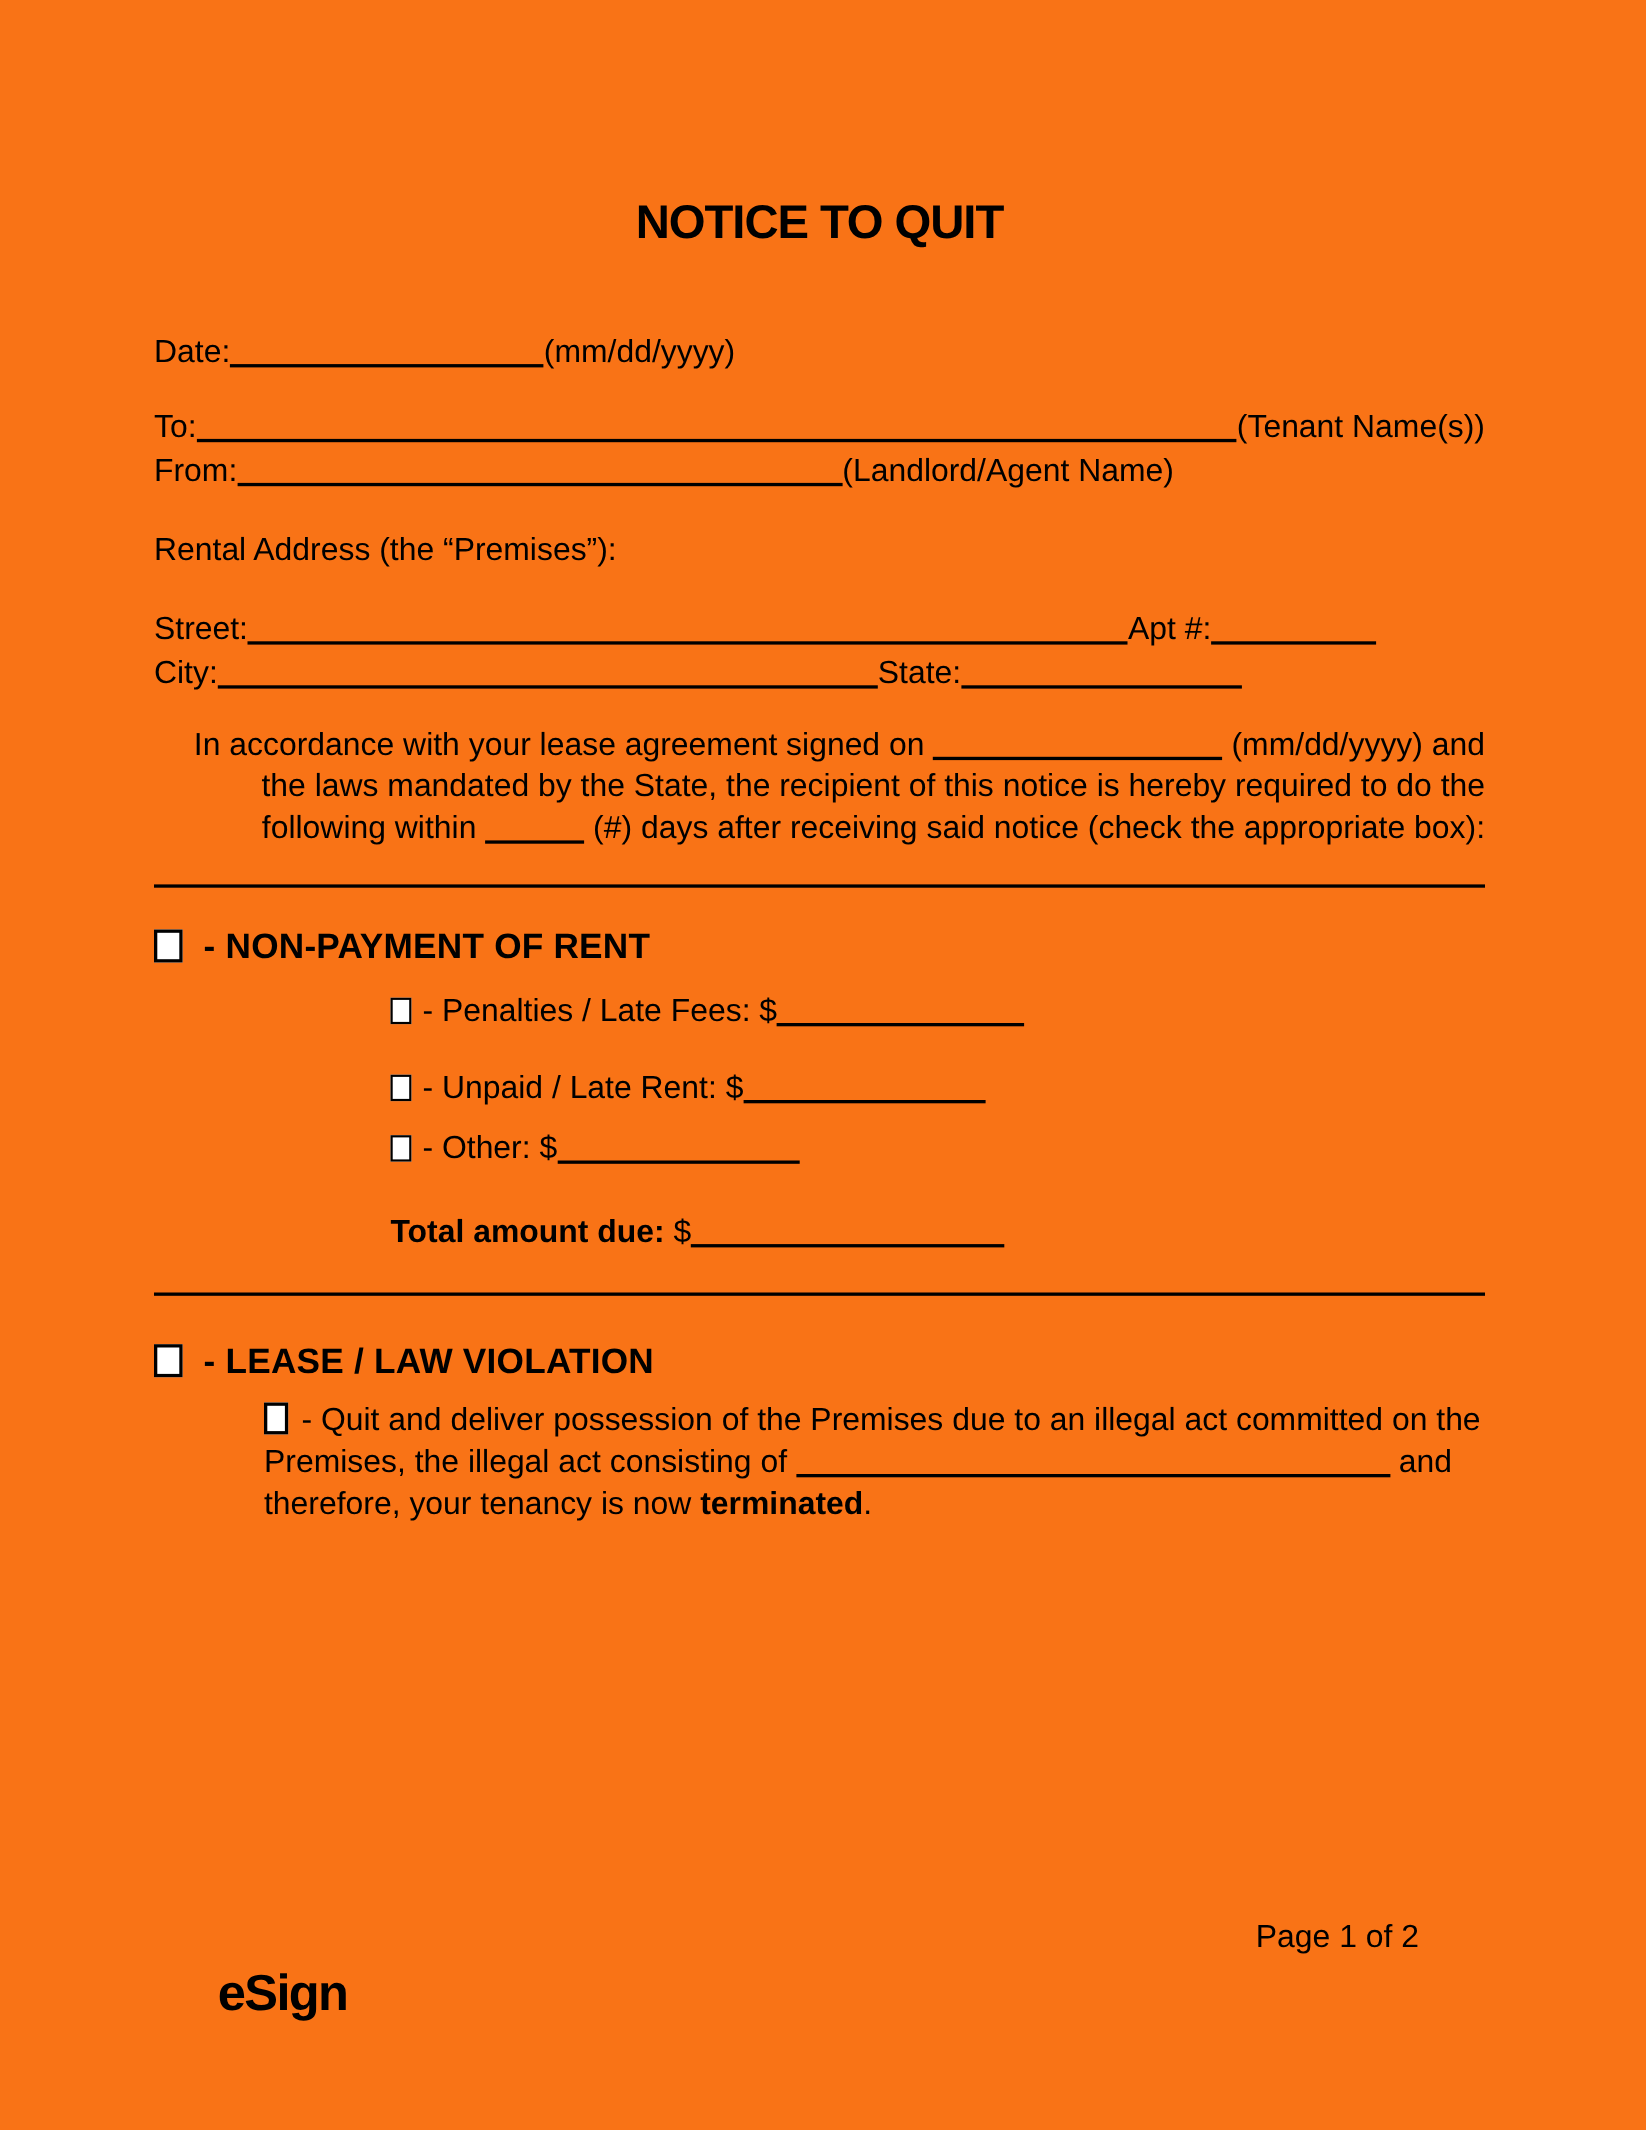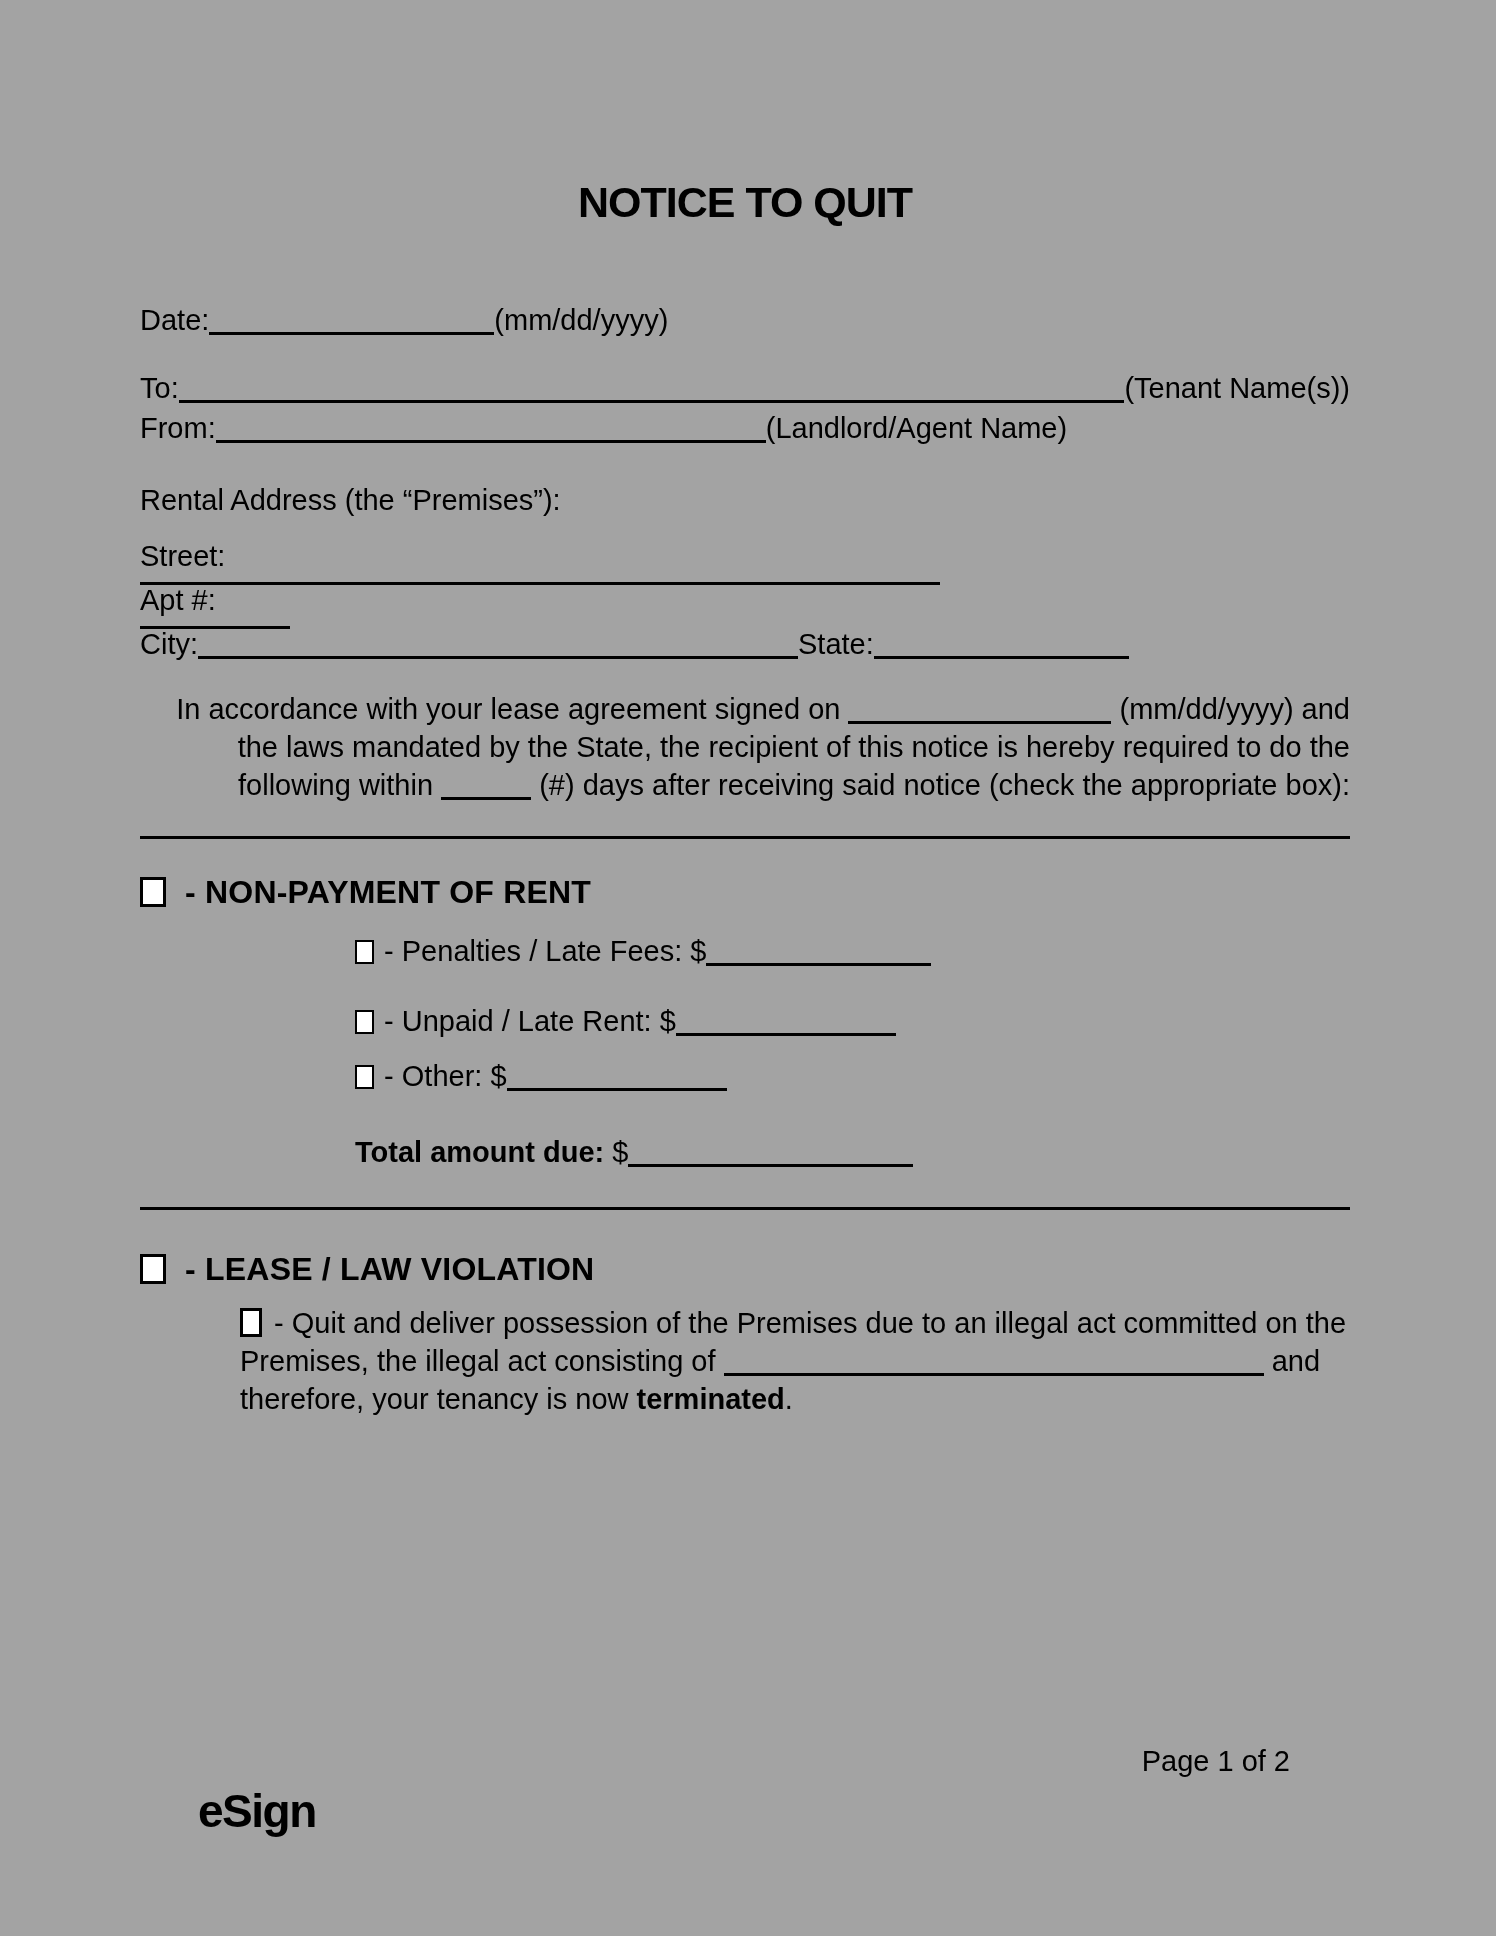--- a/index.html
+++ b/index.html
@@ -2,21 +2,21 @@
 <html><head>
 <meta charset="utf-8">
 <style>
   * { box-sizing: border-box; }
   html, body { margin: 0; padding: 0; background: #ffffff; }
   .page {
     position: relative;
     width: 1496px;
     height: 1936px;
     margin: 0 auto;
-    background: #a3a3a3;
+    background: #f97316;
     color: #000000;
     font-family: "Liberation Sans", "DejaVu Sans", sans-serif;
     font-size: 29px;
     overflow: hidden;
   }
   .content { padding-left: 140px; padding-right: 146px; }
 
   .title {
     margin: 0;
     padding-top: 176px;
@@ -49,21 +49,21 @@
   .w540 { width: 540px; }
   .w550 { width: 550px; }
   .w585 { width: 585px; }
   .w600 { width: 600px; }
   .w800 { width: 800px; }
 
   .row-date   { margin-top: 72px; }
   .row-to     { margin-top: 28px; }
   .row-from   { margin-top: 0; }
   .rental-heading { margin-top: 32px; line-height: 40px; }
-  .row-street { margin-top: 16px; flex-direction: column; }
+  .row-street { margin-top: 32px; }
   .row-city   { margin-top: 0; }
 
   .intro { margin: 26px 0 0 0; line-height: 38px; text-align: right; }
 
   .divider { border: 0; border-top: 3px solid #000; margin: 32px 0 0 0; }
   .divider-2 { margin-top: 36px; }
 
   .section-heading {
     margin-top: 30px;
     font-size: 32px;

